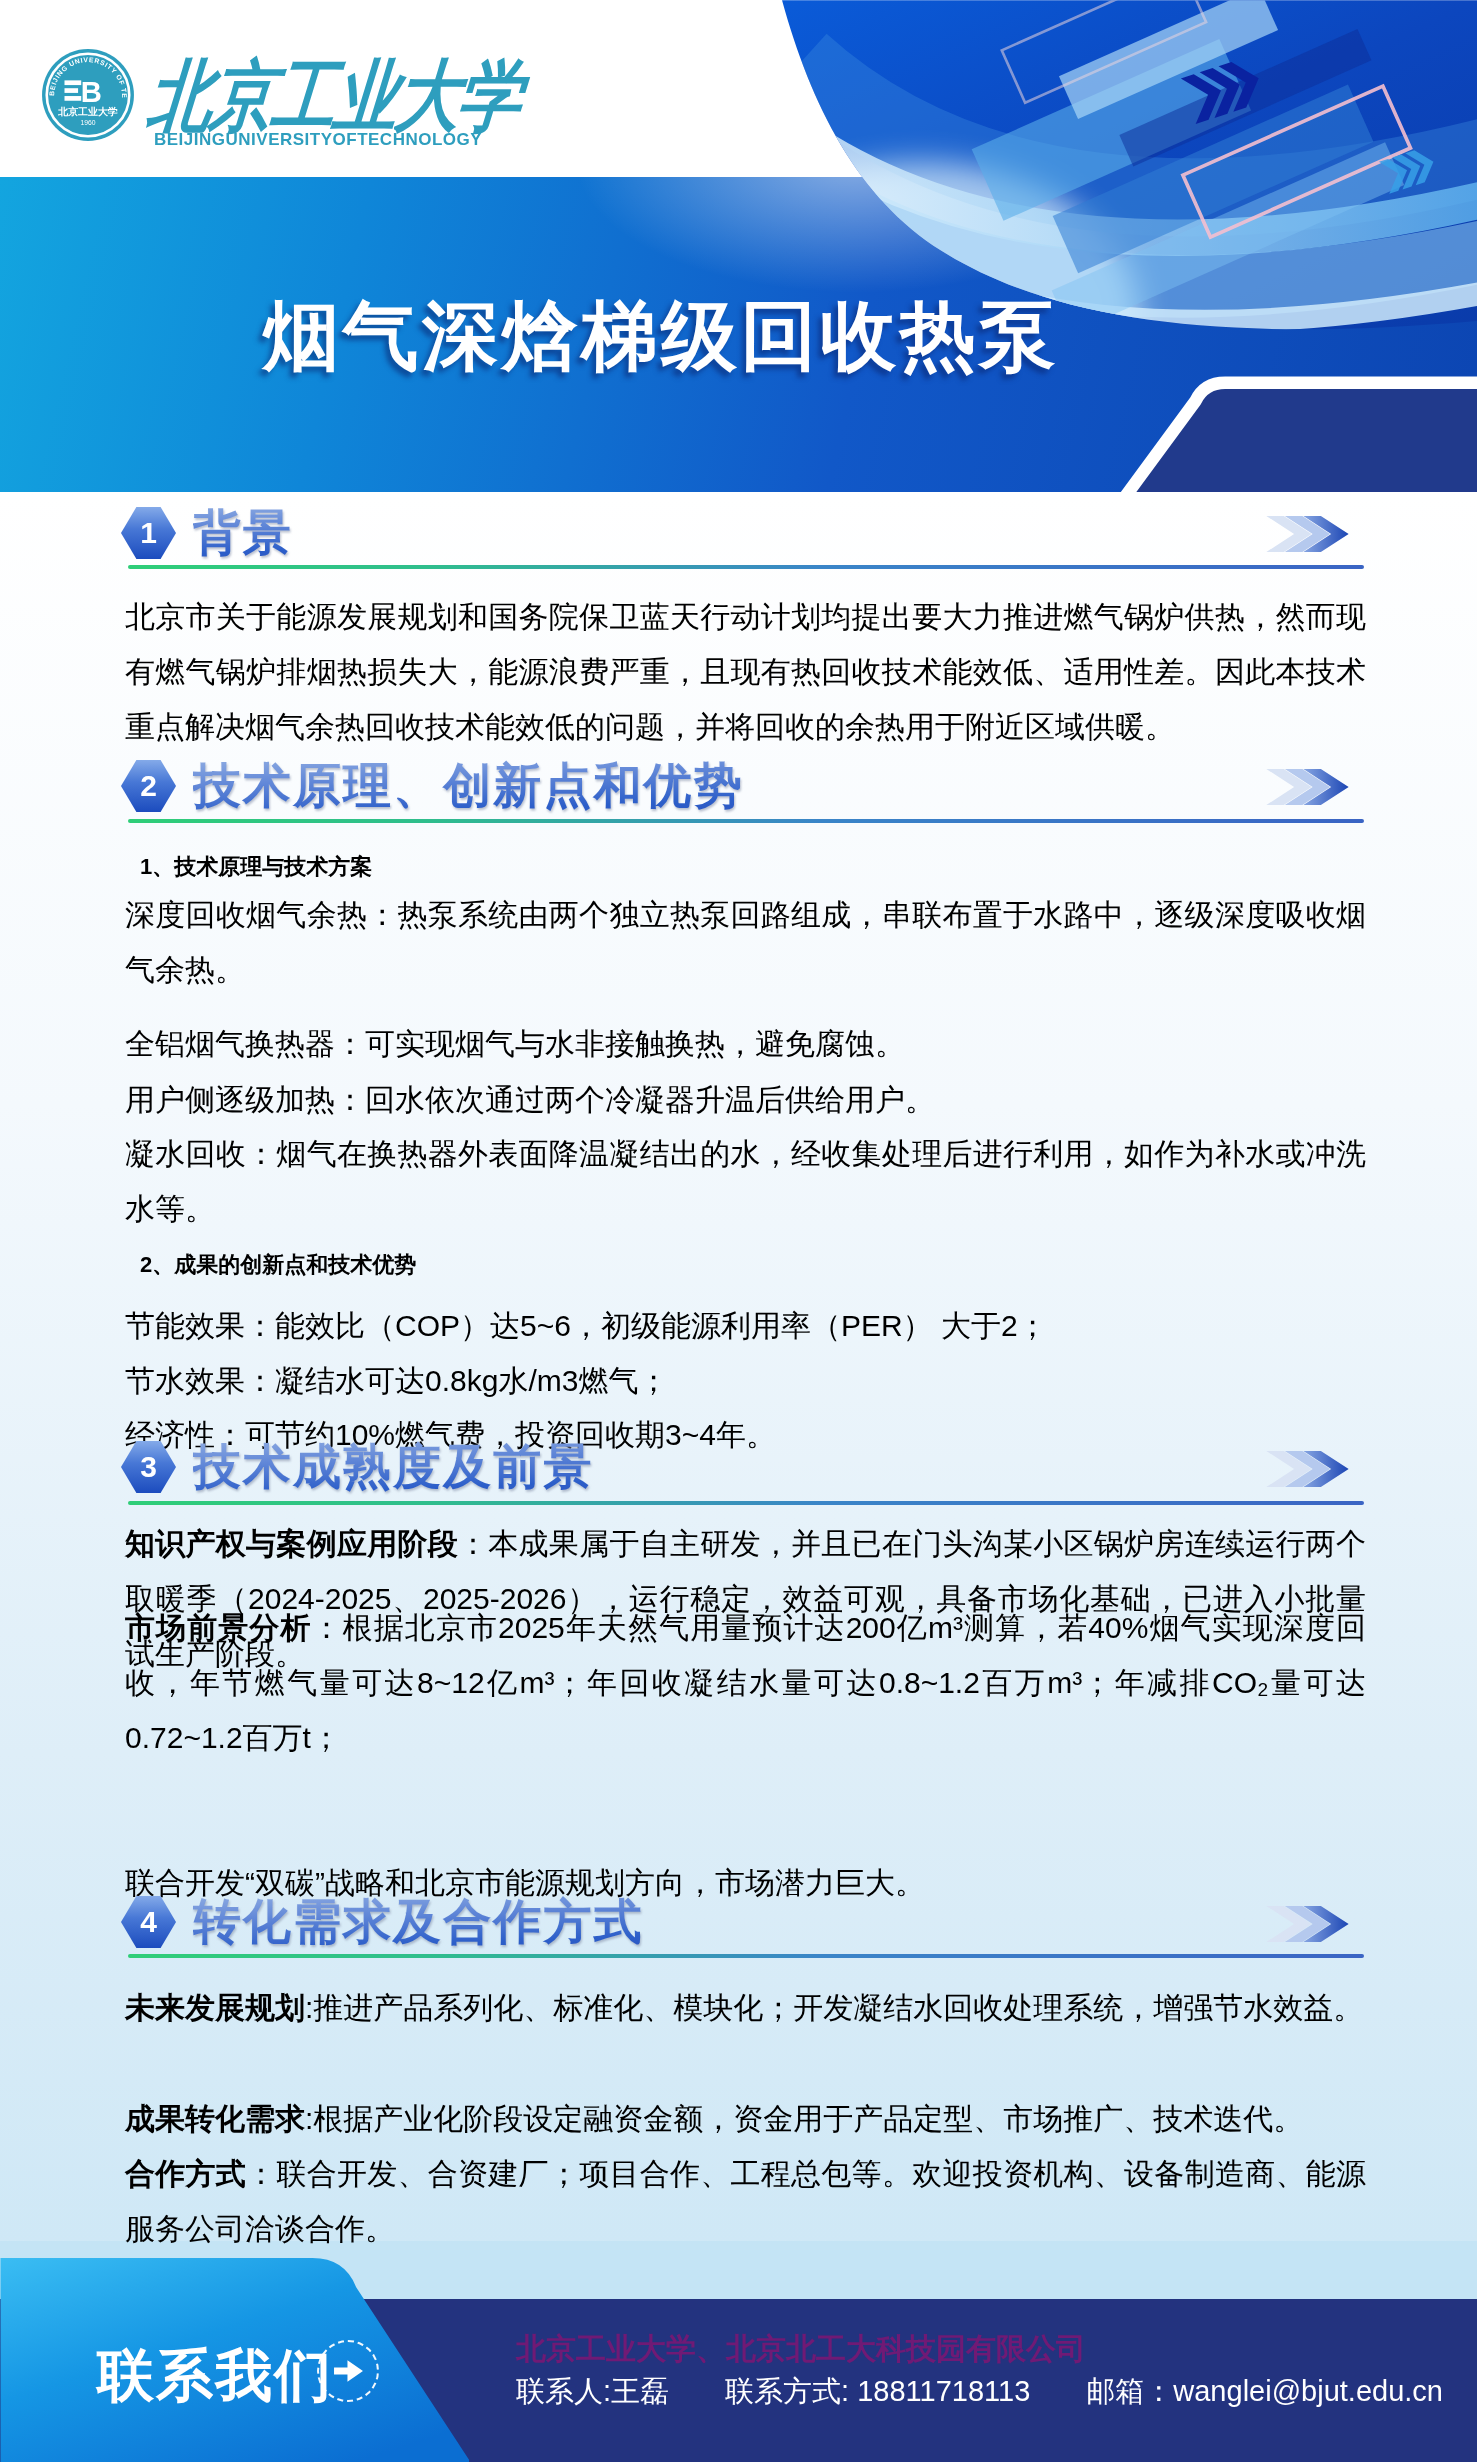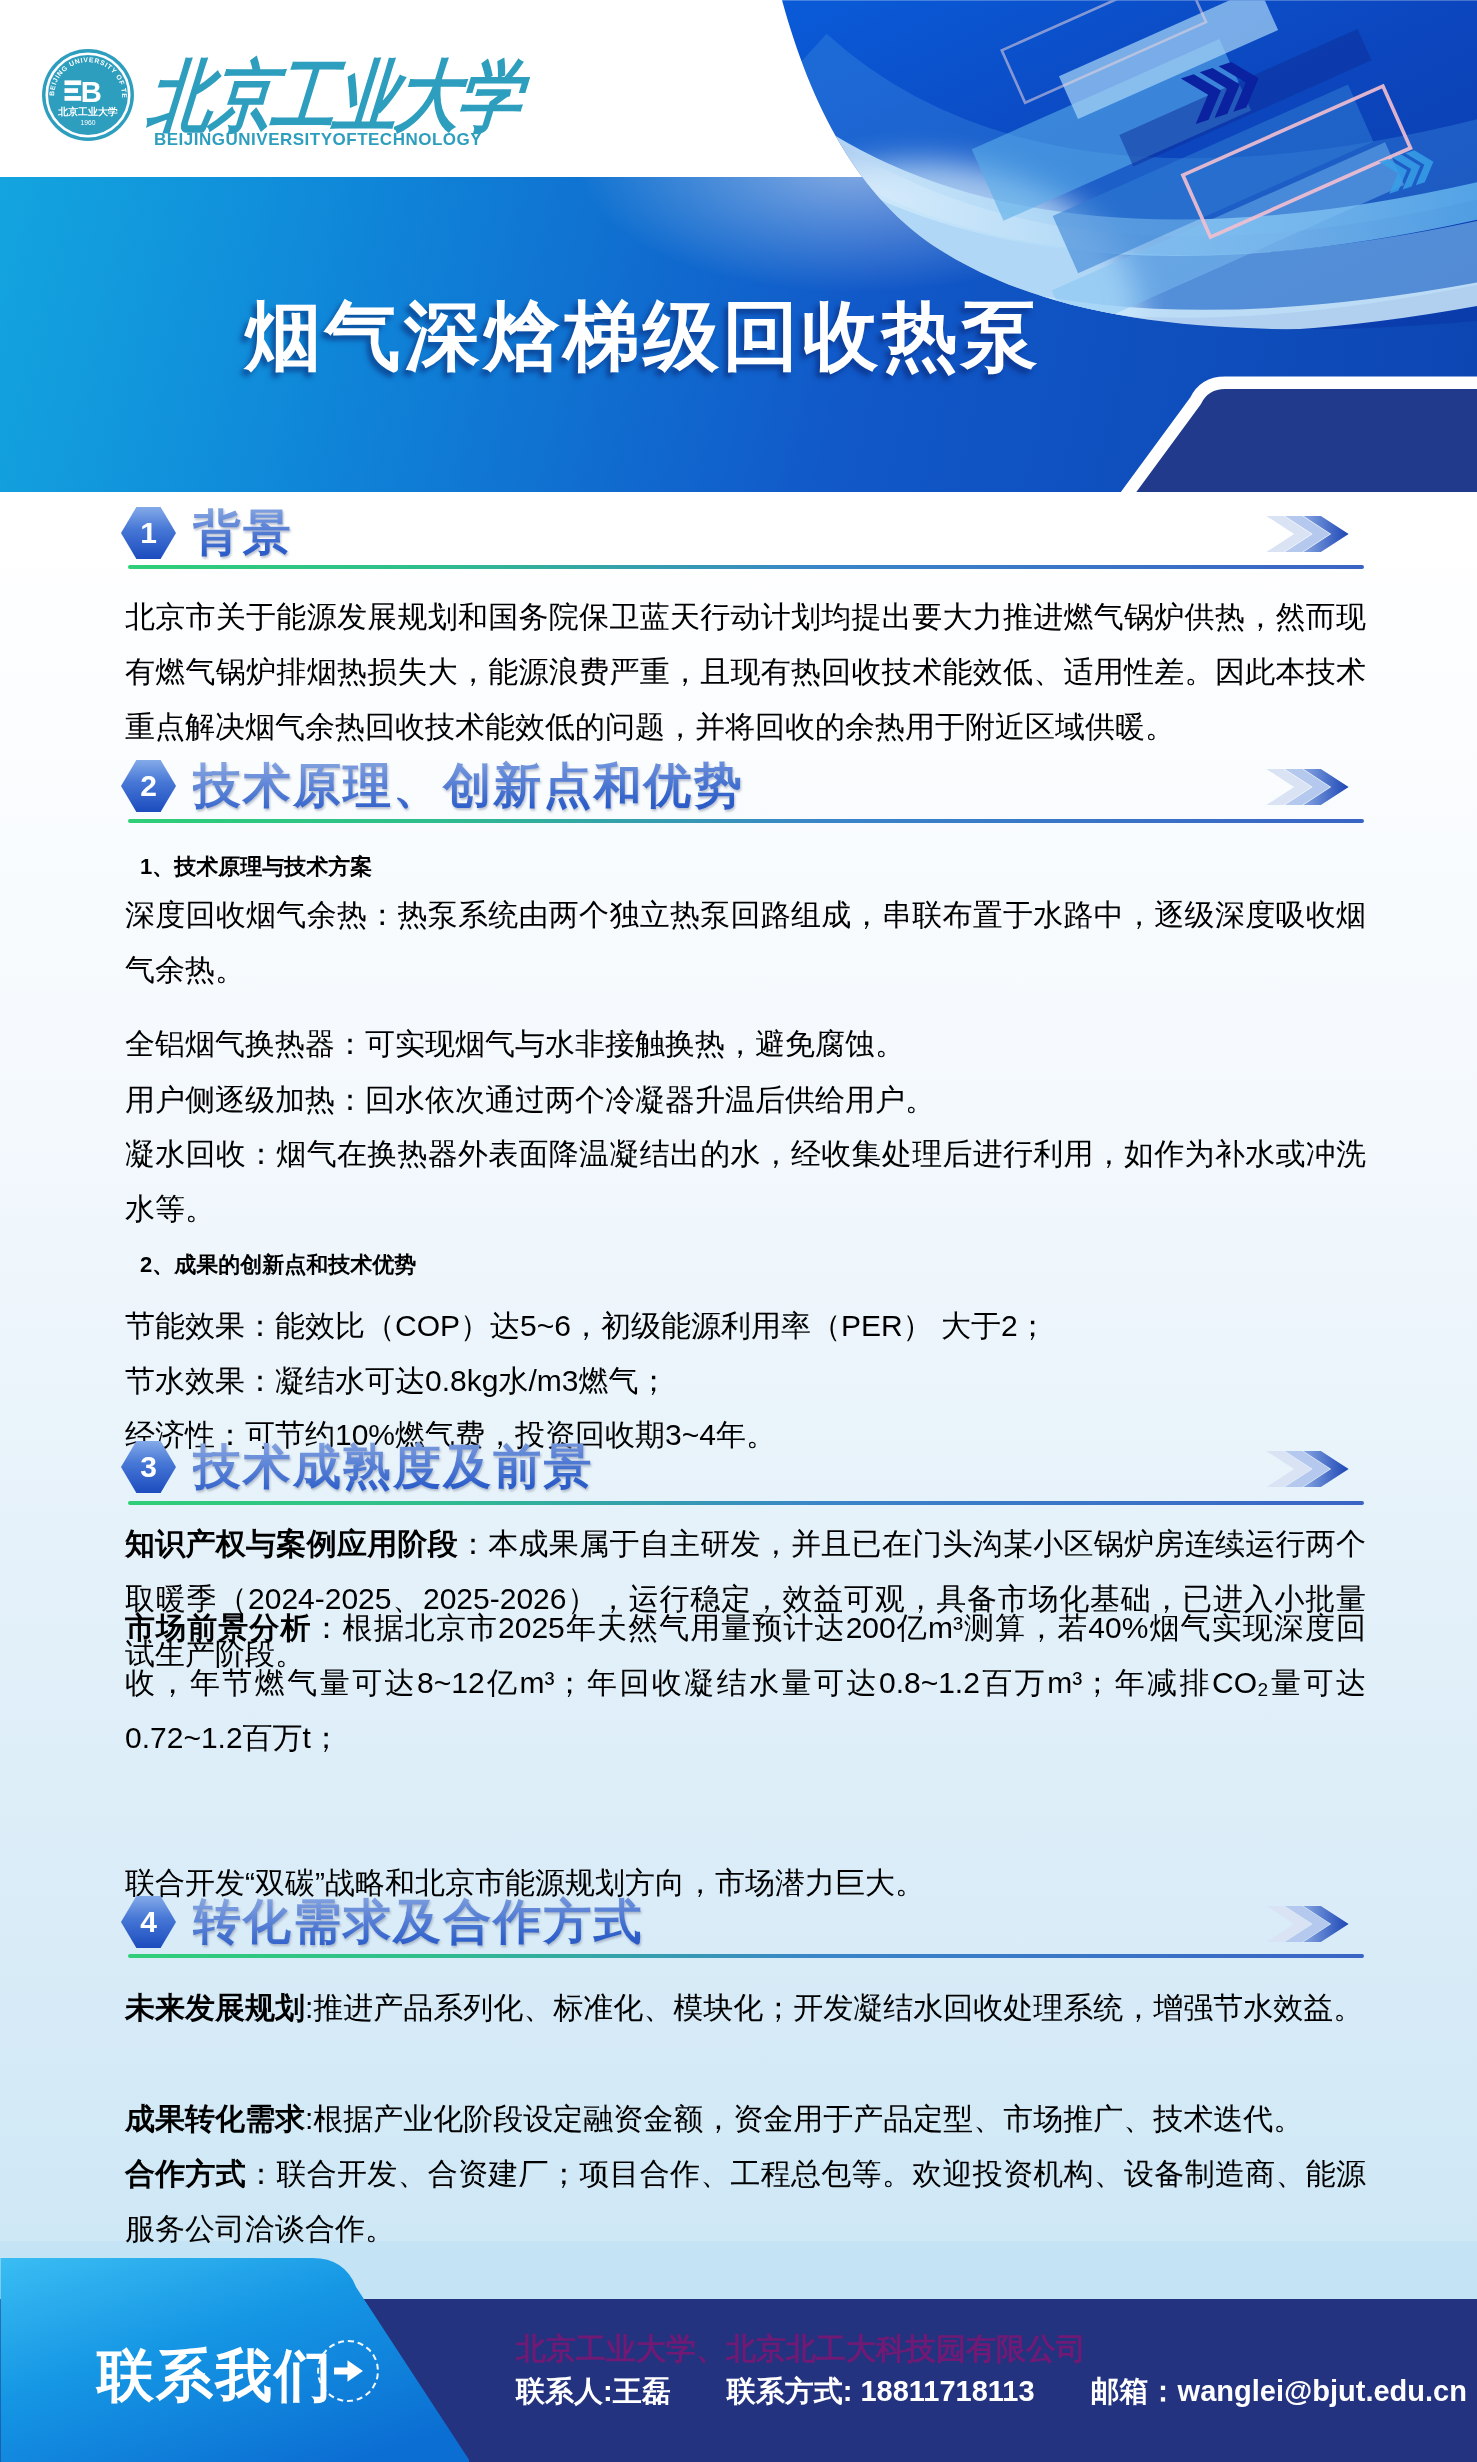--- a/index.html
+++ b/index.html
@@ -11,21 +11,21 @@
   .seal{position:absolute;left:41px;top:48px;width:94px;height:94px;}
   .logo-calli{position:absolute;left:154px;top:44px;font-size:64px;font-weight:700;font-style:italic;
       color:#2E9EBE;letter-spacing:-2.1px;transform:scaleY(1.22) skewX(-7deg);transform-origin:left top;white-space:nowrap;}
   .logo-caption{position:absolute;left:154px;top:130px;font-size:17px;font-weight:700;color:#2E9EBE;letter-spacing:0.5px;}
 
   
   .banner{position:absolute;left:0;top:177px;width:1478px;height:315px;z-index:1;
       background:linear-gradient(103deg,#13A5DF 0%,#0F86D8 24%,#1158C8 58%,#0C45B2 100%);}
   .banner::before{content:"";position:absolute;inset:0;
       background:radial-gradient(ellipse 469px 219px at 58% -5%,rgba(255,255,255,.5),rgba(255,255,255,0) 60%);}
-  .page-title{position:absolute;left:245px;top:286px;z-index:5;font-size:76px;font-weight:800;color:#ffffff;
+  .page-title{position:absolute;left:263px;top:286px;z-index:5;font-size:76px;font-weight:800;color:#ffffff;
       letter-spacing:3.6px;white-space:nowrap;text-shadow:-4.2px 5.2px 5.2px rgba(9,36,112,.55);}
   .deco{position:absolute;right:0;top:0;z-index:4;}
   .trap{position:absolute;left:1084px;top:362px;width:394px;height:130px;z-index:5;overflow:hidden;}
 
   
   .content-bg{position:absolute;left:0;top:493px;width:1478px;height:1749px;z-index:1;
       background:linear-gradient(180deg,#FFFFFF 0%,#F4F9FD 35%,#DEEEF8 72%,#CFE8F6 100%);}
   .section-head{position:absolute;left:121px;z-index:6;display:flex;align-items:center;height:52px;}
   .badge{width:55px;height:52px;flex:0 0 auto;display:flex;align-items:center;justify-content:center;
       clip-path:polygon(28% 0,72% 0,100% 50%,72% 100%,28% 100%,0 50%);
@@ -45,21 +45,21 @@
 
   
   .light-band{position:absolute;left:0;top:2241px;width:1478px;height:58px;background:#C4E4F5;z-index:1;}
   .footer-navy{position:absolute;left:0;top:2299px;width:1478px;height:164px;background:#23337F;z-index:1;}
   .footer-shape{position:absolute;left:0;top:2255px;width:469px;height:208px;z-index:2;}
   .contact-label{position:absolute;left:97px;top:2338px;z-index:3;font-size:57px;font-weight:800;color:#fff;letter-spacing:2.1px;}
   .contact-circle{position:absolute;left:317px;top:2340px;width:58px;height:58px;border:2.1px dashed rgba(255,255,255,.95);
       border-radius:50%;z-index:3;display:flex;align-items:center;justify-content:center;}
   .footer-org{position:absolute;left:516px;top:2329px;z-index:3;font-size:30px;font-weight:700;color:#701a75;white-space:nowrap;}
   .footer-contacts{position:absolute;left:516px;top:2372px;z-index:3;display:flex;gap:56px;
-      font-size:29px;font-weight:700;color:#fff;white-space:nowrap;}
+      font-size:29px;font-weight:400;color:#fff;white-space:nowrap;}
 </style>
 </head>
 <body>
 
 <div class="page">
 
   
   <div class="header">
     <svg class="seal" viewBox="0 0 180 180">
       <circle cx="90" cy="90" r="88" fill="#2E9EBE"></circle>

